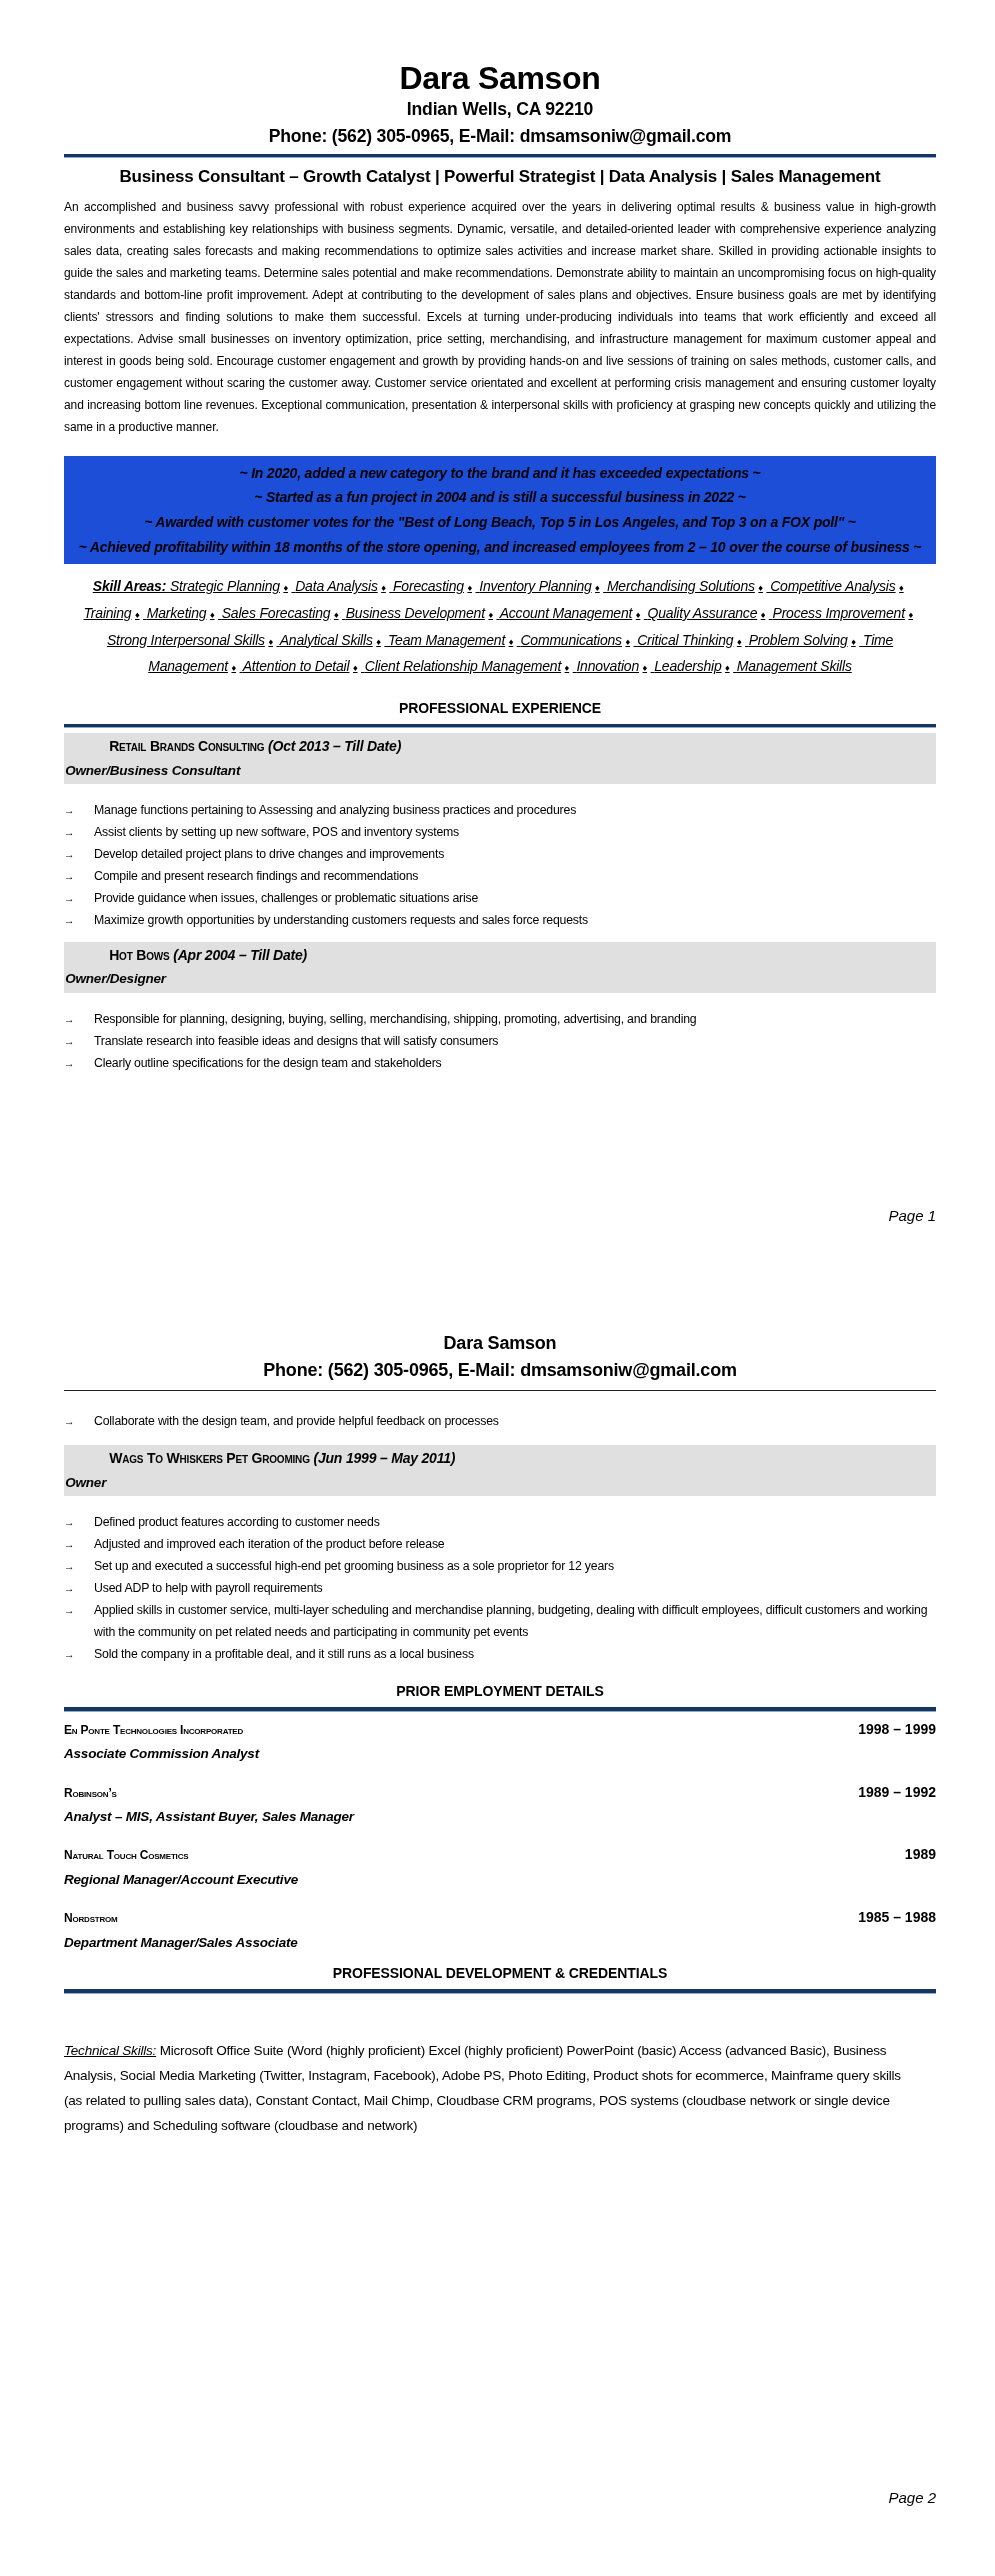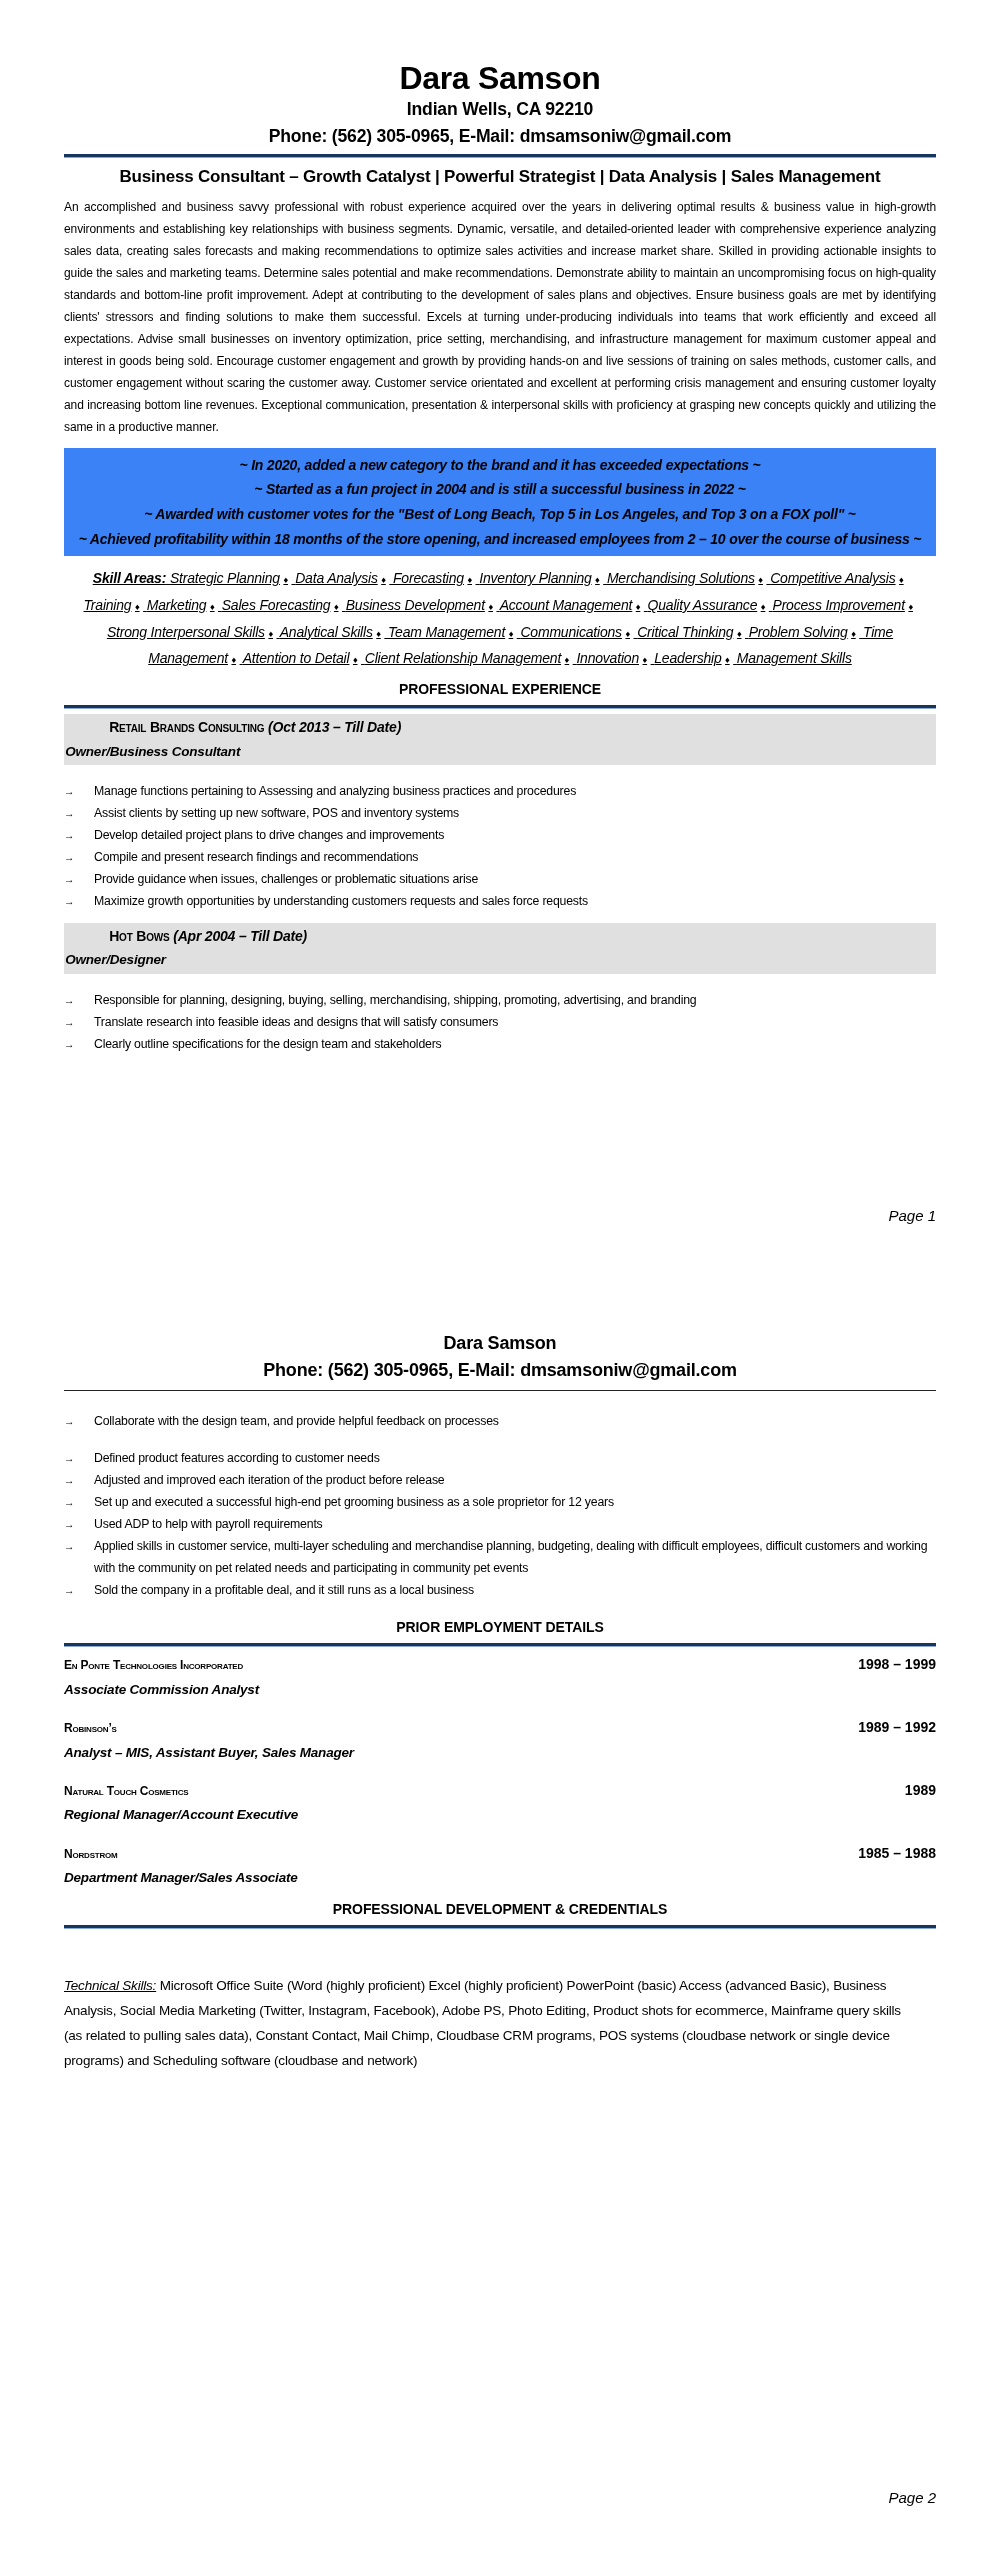--- a/index.html
+++ b/index.html
@@ -6,21 +6,21 @@
   body { width: 995px; height: 2576px; position: relative; overflow: hidden;
          font-family: "Liberation Sans", "DejaVu Sans", sans-serif; color: #000; }
   .page { position: absolute; left: 64px; width: 872px; }
   .center { text-align: center; }
   .name { font-size: 32px; font-weight: bold; line-height: 35px; letter-spacing: -0.3px; }
   .sub { font-size: 17.6px; font-weight: bold; line-height: 27px; letter-spacing: -0.2px; }
   .rule-blue { height: 3.5px; background: #17365d; border-bottom: 1.2px solid #8eaad0; }
   .rule-black { height: 1.2px; background: #222; }
   .headline { font-size: 17px; font-weight: bold; line-height: 27.5px; text-align: center; letter-spacing: -0.2px; }
   .summary { font-size: 12px; line-height: 22px; text-align: justify; letter-spacing: -0.1px; }
-  .highlights { background: #3b82f6; padding: 4.7px 2.3px; margin-top: 10px; }
+  .highlights { background: #1d4ed8; padding: 4.7px 2.3px; margin-top: 18px; }
   .highlights div { font-size: 14px; font-weight: bold; font-style: italic; line-height: 24.6px; text-align: center; letter-spacing: -0.2px; }
   .skills { font-size: 14px; font-style: italic; line-height: 24.6px; text-align: center; padding: 0 11.7px; letter-spacing: -0.2px; }
   .skills .label { font-weight: bold; text-decoration: underline; }
   .sep { font-style: normal; font-size: 9.4px; margin: 0 3.5px; }
   .sec-title { font-size: 14px; font-weight: bold; line-height: 23.4px; text-align: center; letter-spacing: -0.1px; }
   .job-head { background: #e0e0e0; padding: 2.3px 1.2px; }
   .job-head .co { font-size: 14px; font-weight: bold; font-variant: small-caps; line-height: 23.4px; letter-spacing: -0.2px; margin-left: 44px; }
   .job-head .co .dates { font-variant: normal; font-style: italic; }
   .job-head .role { font-size: 13.5px; font-weight: bold; font-style: italic; line-height: 23.4px; letter-spacing: -0.2px; }
   .bullets { list-style: none; margin: 0; padding: 0; }
@@ -50,21 +50,21 @@
     <div>~ In 2020, added a new category to the brand and it has exceeded expectations ~</div>
     <div>~ Started as a fun project in 2004 and is still a successful business in 2022 ~</div>
     <div>~ Awarded with customer votes for the "Best of Long Beach, Top 5 in Los Angeles, and Top 3 on a FOX poll" ~</div>
     <div>~ Achieved profitability within 18 months of the store opening, and increased employees from 2 – 10 over the course of business ~</div>
   </div>
 
   <div class="skills" style="margin-top:10.5px;text-decoration:underline;" id="skills-block">
     <span class="label">Skill Areas:</span>
    <span>Strategic Planning</span><span class="sep">♦</span> <span>Data Analysis</span><span class="sep">♦</span> <span>Forecasting</span><span class="sep">♦</span> <span>Inventory Planning</span><span class="sep">♦</span> <span>Merchandising Solutions</span><span class="sep">♦</span> <span>Competitive Analysis</span><span class="sep">♦</span> <span>Training</span><span class="sep">♦</span> <span>Marketing</span><span class="sep">♦</span> <span>Sales Forecasting</span><span class="sep">♦</span> <span>Business Development</span><span class="sep">♦</span> <span>Account Management</span><span class="sep">♦</span> <span>Quality Assurance</span><span class="sep">♦</span> <span>Process Improvement</span><span class="sep">♦</span> <span>Strong Interpersonal Skills</span><span class="sep">♦</span> <span>Analytical Skills</span><span class="sep">♦</span> <span>Team Management</span><span class="sep">♦</span> <span>Communications</span><span class="sep">♦</span> <span>Critical Thinking</span><span class="sep">♦</span> <span>Problem Solving</span><span class="sep">♦</span> <span>Time Management</span><span class="sep">♦</span> <span>Attention to Detail</span><span class="sep">♦</span> <span>Client Relationship Management</span><span class="sep">♦</span> <span>Innovation</span><span class="sep">♦</span> <span>Leadership</span><span class="sep">♦</span> <span>Management Skills</span></div>
 
-  <div class="sec-title" style="margin-top:5px;">PROFESSIONAL EXPERIENCE</div>
+  <div class="sec-title" style="margin-top:16px;">PROFESSIONAL EXPERIENCE</div>
   <div class="rule-blue" style="margin-top:3.5px;"></div>
 
   <div style="margin-top:4.7px;">
     <div class="job-head">
       <div class="co"><span>Retail Brands Consulting</span> <span class="dates">(Oct 2013 – Till Date)</span></div>
       <div class="role">Owner/Business Consultant</div>
     </div>
     <ul class="bullets" style="margin-top:15px;">
       <li><span class="arrow">→</span><span>Manage functions pertaining to Assessing and analyzing business practices and procedures</span></li>
       <li><span class="arrow">→</span><span>Assist clients by setting up new software, POS and inventory systems</span></li>
@@ -92,20 +92,24 @@
 <div class="page" style="top:1330px;">
   <div class="center sub" style="font-size:18px;">Dara Samson</div>
   <div class="center sub" style="font-size:18px;">Phone: (562) 305-0965, E-Mail: dmsamsoniw@gmail.com</div>
   <div class="rule-black" style="margin-top:5.9px;"></div>
 
   <ul class="bullets" style="margin-top:19px;">
     <li><span class="arrow">→</span><span>Collaborate with the design team, and provide helpful feedback on processes</span></li>
   </ul>
 
   <div style="margin-top:13px;">
+    <div class="job-head">
+      <div class="co"><span>Wags To Whiskers Pet Grooming</span> <span class="dates">(Jun 1999 – May 2011)</span></div>
+      <div class="role">Owner</div>
+    </div>
     <ul class="bullets" style="margin-top:15px;">
       <li><span class="arrow">→</span><span>Defined product features according to customer needs</span></li>
       <li><span class="arrow">→</span><span>Adjusted and improved each iteration of the product before release</span></li>
       <li><span class="arrow">→</span><span>Set up and executed a successful high-end pet grooming business as a sole proprietor for 12 years</span></li>
       <li><span class="arrow">→</span><span>Used ADP to help with payroll requirements</span></li>
       <li><span class="arrow">→</span><span>Applied skills in customer service, multi-layer scheduling and merchandise planning, budgeting, dealing with difficult employees, difficult customers and working with the community on pet related needs and participating in community pet events</span></li>
       <li><span class="arrow">→</span><span>Sold the company in a profitable deal, and it still runs as a local business</span></li>
     </ul>
   </div>
 

